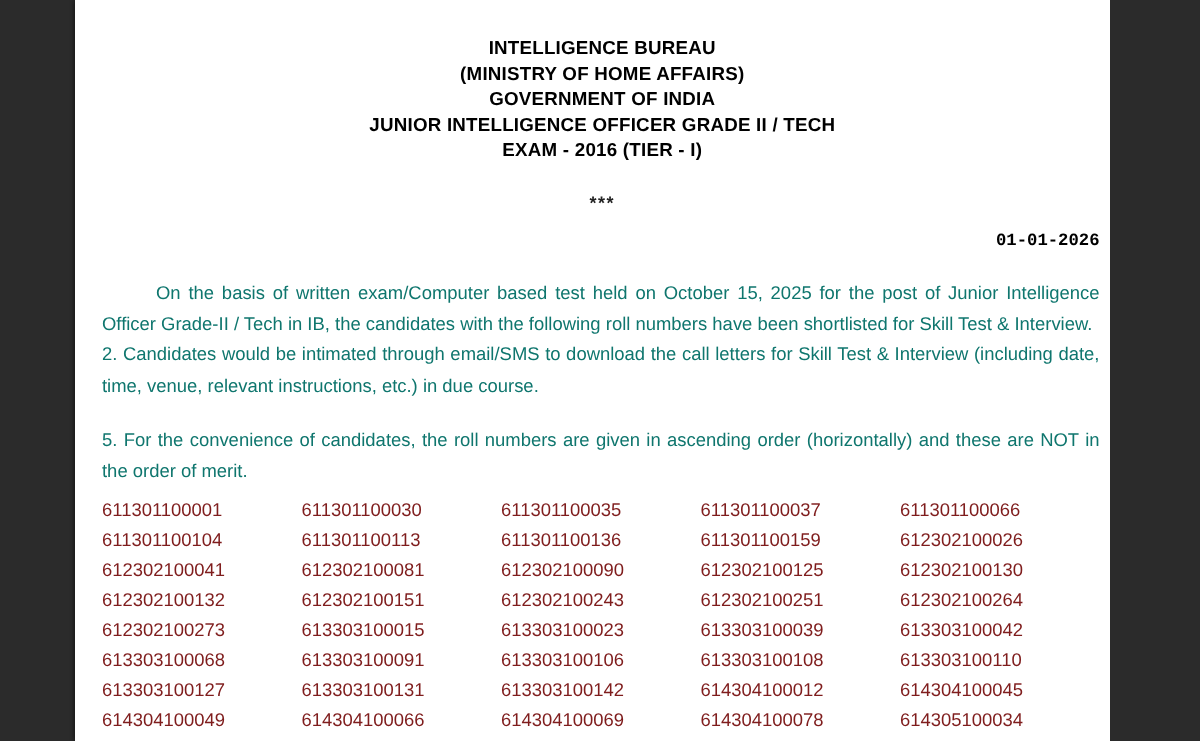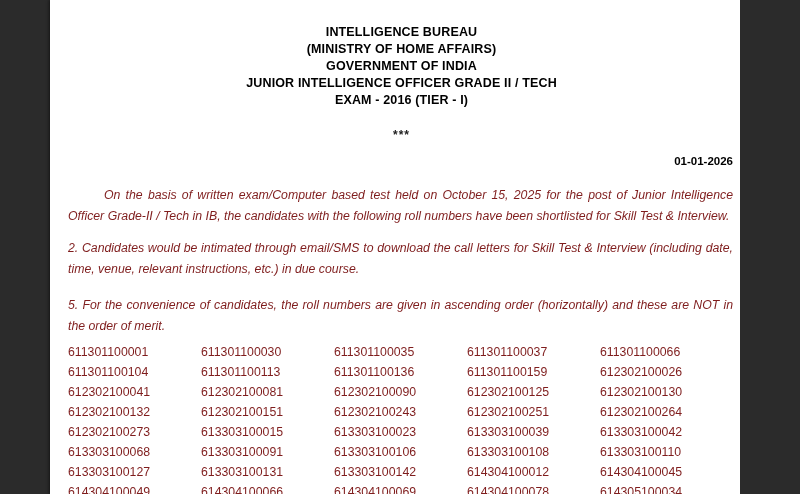--- a/index.html
+++ b/index.html
@@ -63,32 +63,32 @@
   }
   .doc-date {
     text-align: right;
     font-weight: bold;
     color: #000000;
     font-size: 11.5px;
     margin-top: 12px;
     padding-right: 2px;
     height: 14px;
     line-height: 14px;
+    font-family: Liberation Mono, monospace;
   }
   .para {
     text-align: justify;
-    color: #7f1d1d;
+    color: #0f766e;
     font-size: 12.3px;
     line-height: 20.5px;
     margin: 0;
     padding-right: 2px;
-    font-style: italic;
   }
   .para.p1 { margin-top: 17px; text-indent: 36px; }
-  .para.p2 { margin-top: 12px; }
+  .para.p2 { margin-top: 0; }
   .para.p3 { margin-top: 16px; }
   .roll-table {
     margin-top: 6px;
     border-collapse: collapse;
     width: 100%;
     table-layout: fixed;
   }
   .roll-table td {
     color: #7f1d1d;
     font-size: 12.3px;

